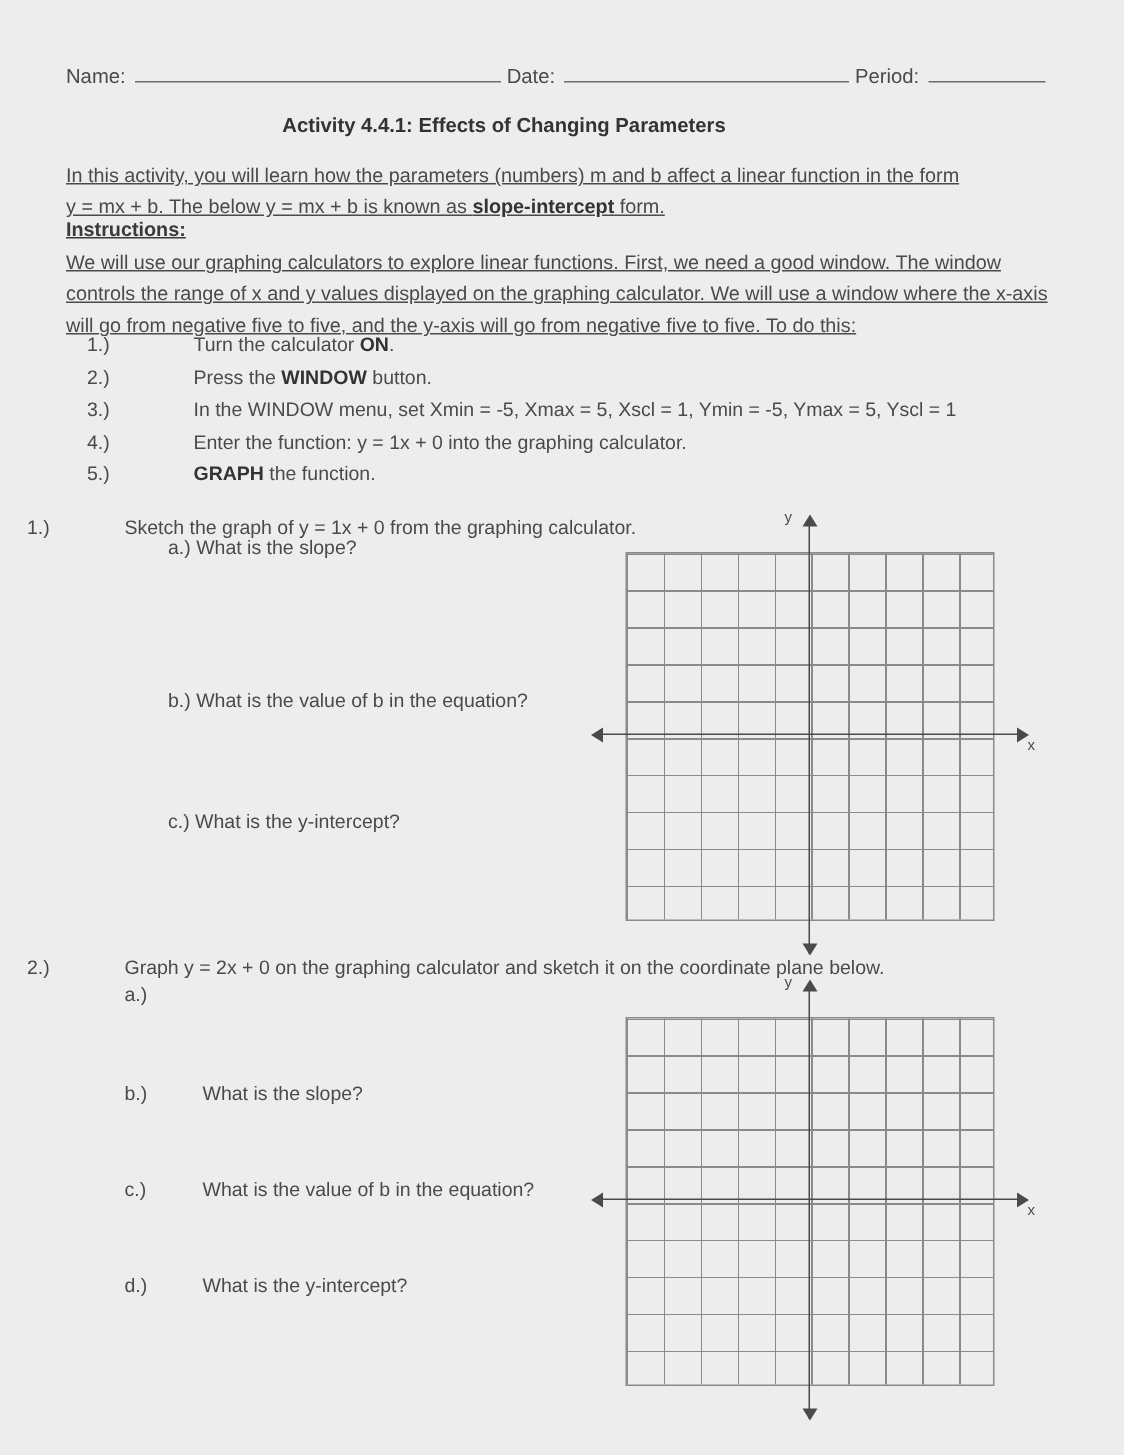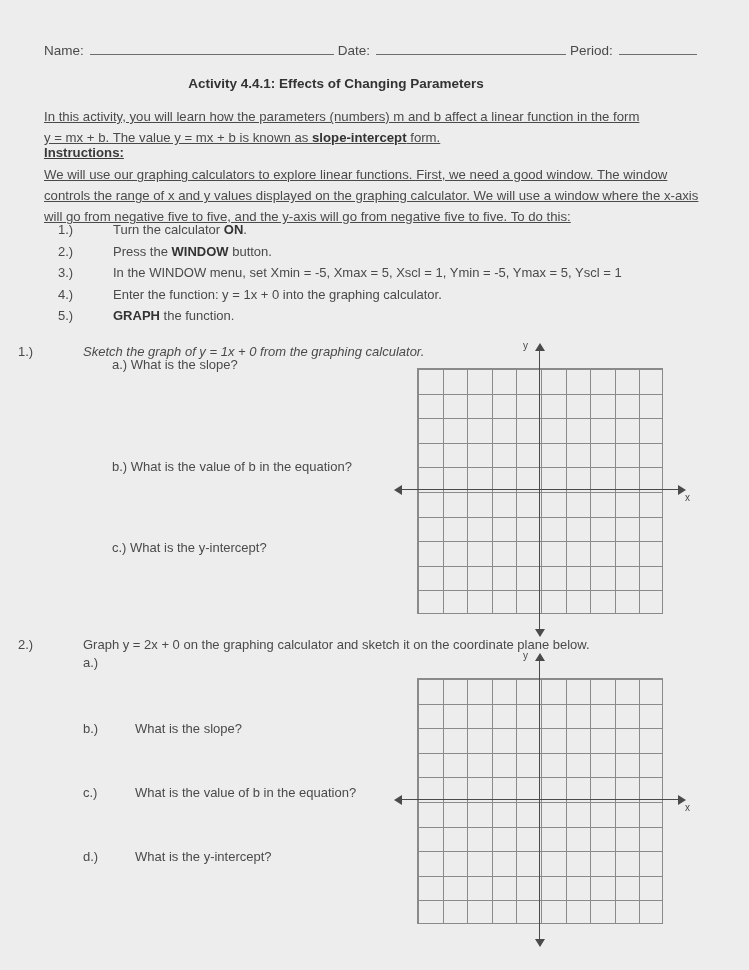--- a/index.html
+++ b/index.html
@@ -89,37 +89,37 @@
     width: 660px;
     font-size: 13px;
     color: #4a4a4a;
   }
   .step {
     display: flex;
     line-height: 20.5px;
     margin-bottom: 1px;
   }
   .step .num { width: 55px; flex: 0 0 55px; }
-  .step .txt { flex: 1; }
+  .step .txt { flex: 1; margin-left: 16px; }
 
   
   .q-num {
     position: absolute;
     font-size: 13px;
     color: #4a4a4a;
   }
   .q-text {
     position: absolute;
     font-size: 13px;
     color: #4a4a4a;
   }
 
   
   .q1-num  { left: 18px;  top: 344px; }
-  .q1-main { left: 83px;  top: 344px; font-style: italic; }
+  .q1-main { left: 83px;  top: 344px; }
   .q1-a    { left: 112px; top: 357px; }
   .q1-b    { left: 112px; top: 459px; }
   .q1-c    { left: 112px; top: 540px; }
 
   
   .q2-num  { left: 18px;  top: 637px; }
   .q2-main { left: 83px;  top: 637px; }
   .q2-a-l  { left: 83px;  top: 655px; }
   .q2-a-t  { left: 135px; top: 655px; }
   .q2-b-l  { left: 83px;  top: 721px; }
@@ -216,21 +216,21 @@
     <span class="lbl">Date:</span>
     <span class="rule rule-date"></span>
     <span class="lbl">Period:</span>
     <span class="rule rule-period"></span>
   </div>
 
   <div class="title">Activity 4.4.1: Effects of Changing Parameters</div>
 
   <div class="para p-intro">
     <span>In this activity, you will learn how the parameters (numbers) m and b affect a linear function in the form</span><br>
-    <span>y = mx + b. The value  y = mx + b  is known as </span><span class="bold">slope-intercept</span><span> form.</span>
+    <span>y = mx + b. The below  y = mx + b  is known as </span><span class="bold">slope-intercept</span><span> form.</span>
   </div>
 
   <div class="p-instr-head">Instructions:</div>
 
   <div class="para p-instr-body">We will use our graphing calculators to explore linear functions.  First, we need a good window.  The window controls the range of x and y values displayed on the graphing calculator. We will use a window where the x-axis will go from negative five to five, and the y-axis will go from negative five to five.  To do this:</div>
 
   <div class="steps">
     <div class="step">
       <span class="num">1.)</span>
       <span class="txt"><span>Turn the calculator </span><span class="bold">ON</span><span>.</span></span>

